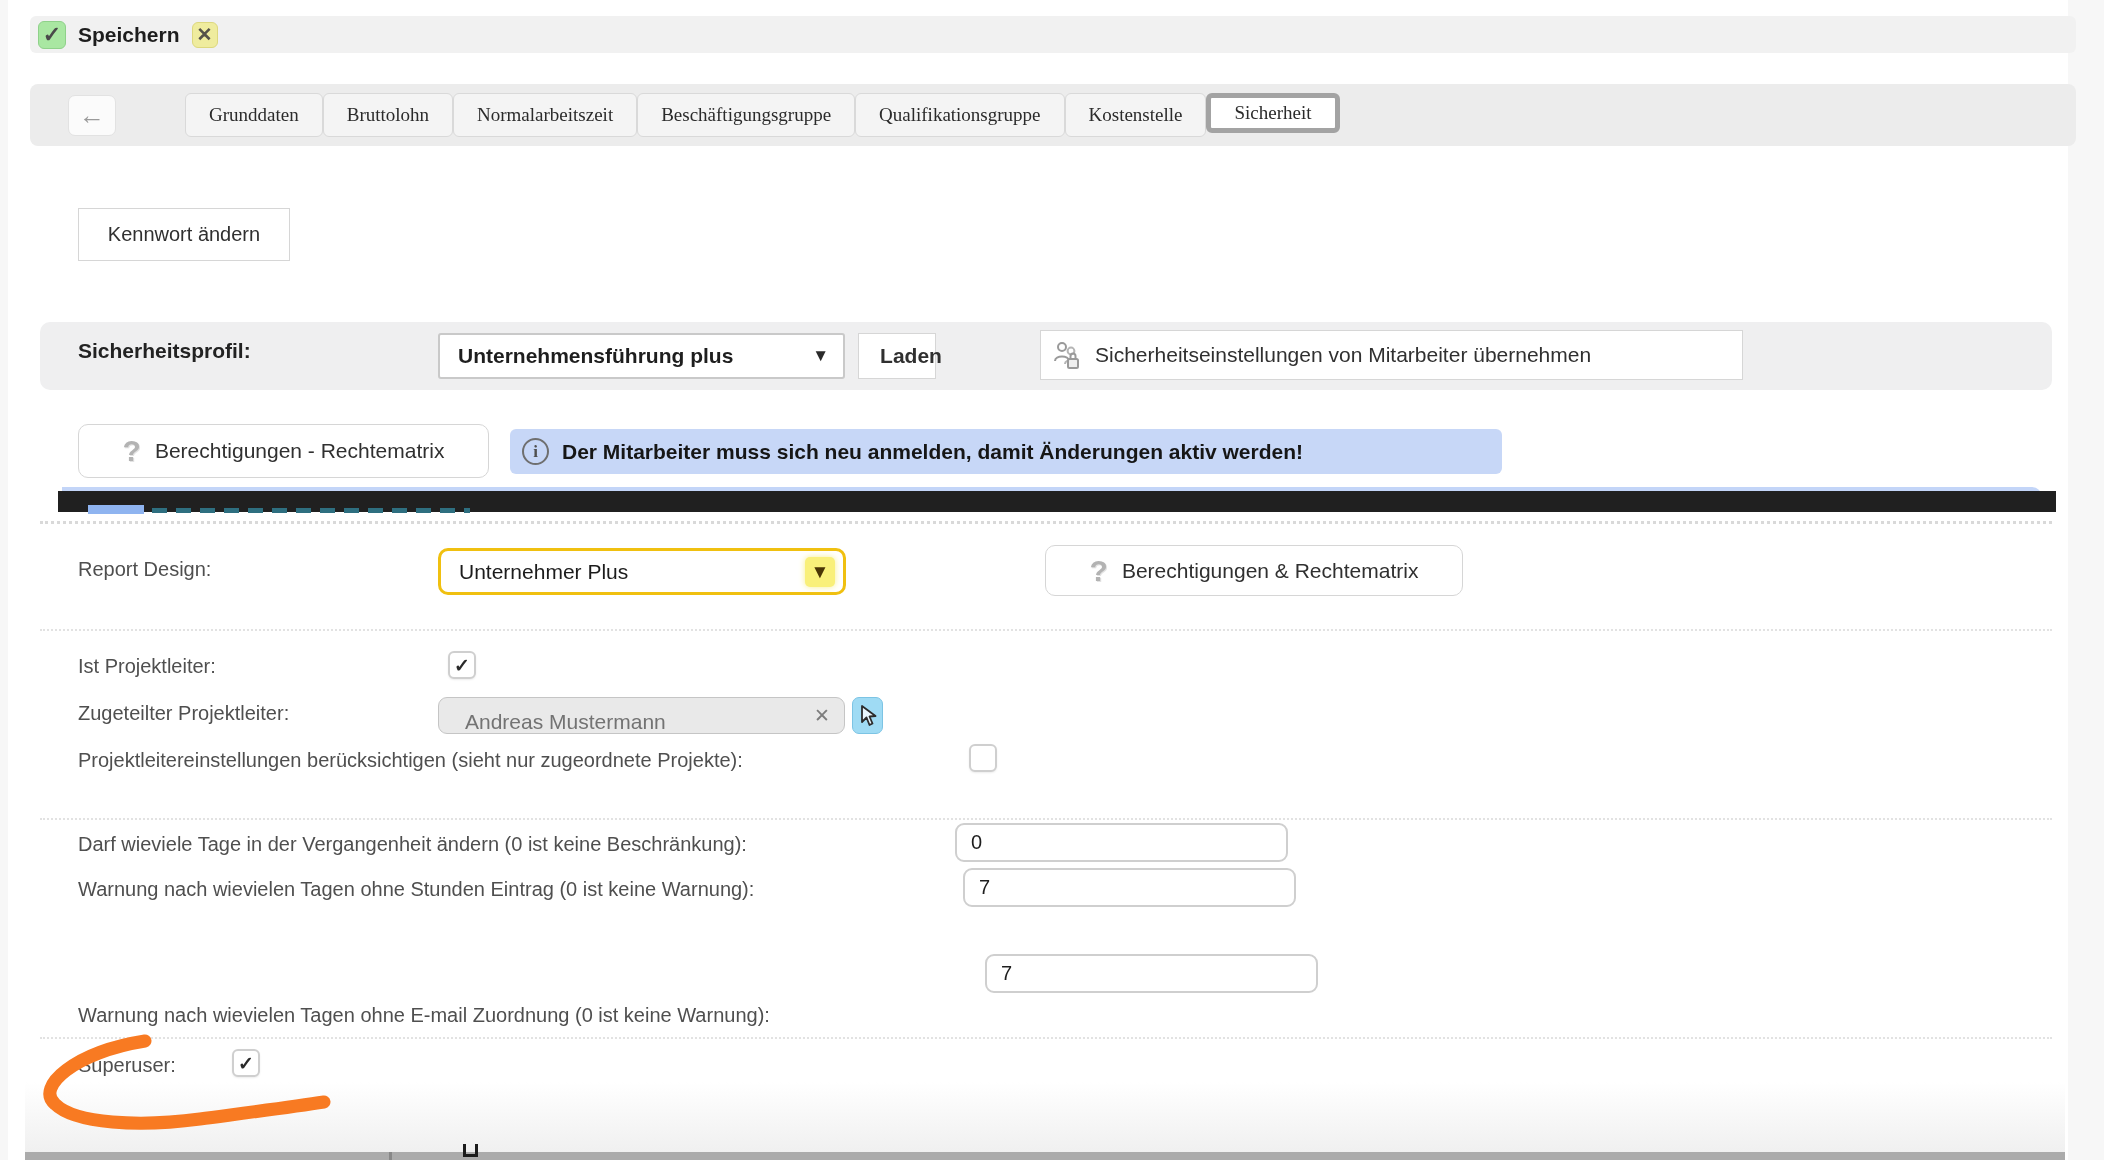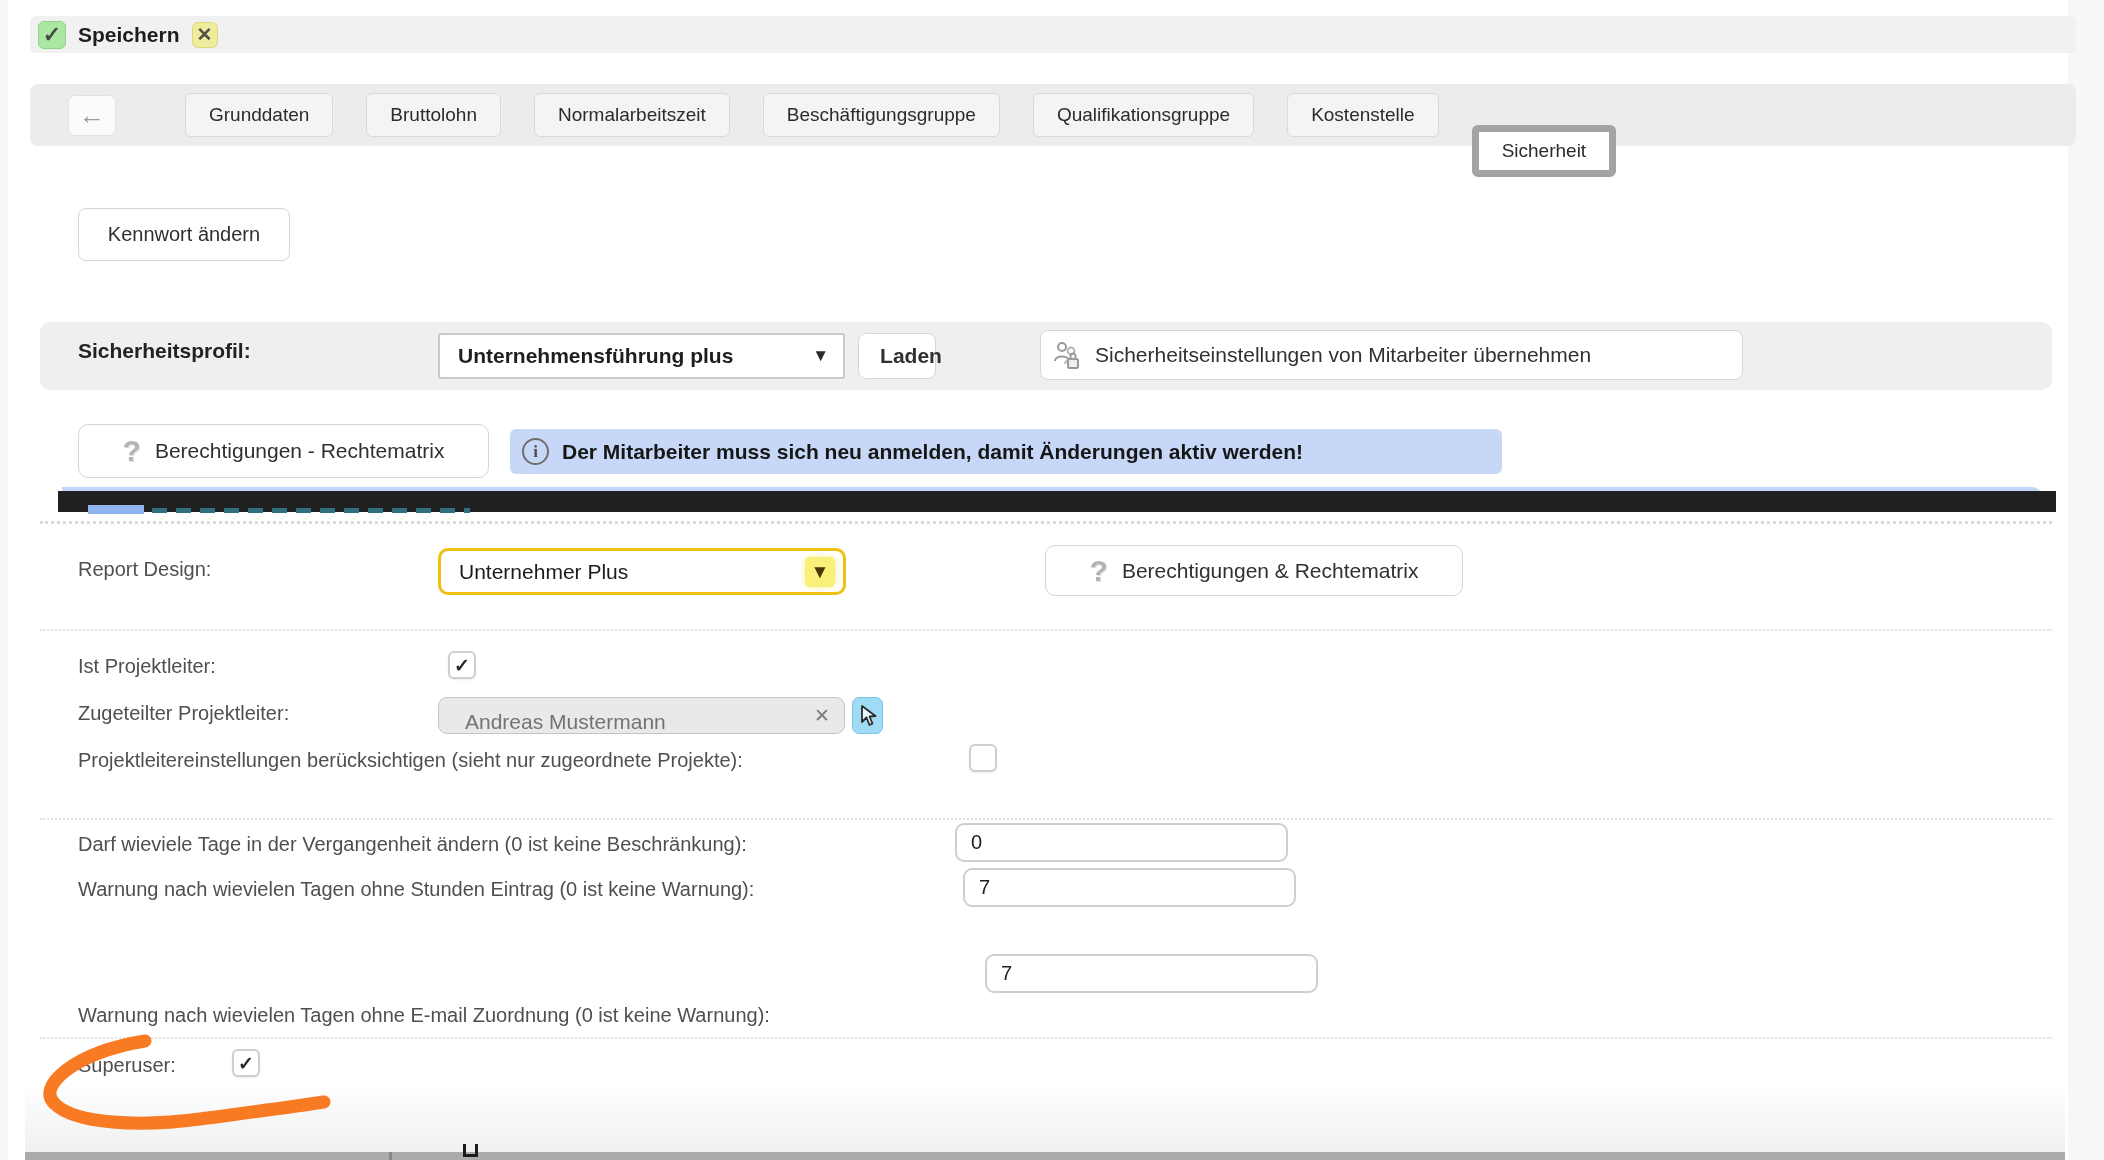--- a/index.html
+++ b/index.html
@@ -10,25 +10,25 @@
 
   
   .topbar { position:absolute; left:30px; top:16px; width:2046px; height:37px; background:#f1f1f1; border-radius:6px; display:flex; align-items:center; padding-left:8px; gap:12px; }
   .save-ic { width:28px; height:28px; background:#a9e7a2; border:1px solid #8fd18a; border-radius:6px; color:#4a4a4a; font-size:22px; font-weight:bold; display:flex; align-items:center; justify-content:center; }
   .close-ic { width:26px; height:26px; background:#efec9e; border:1px solid #ddd87e; border-radius:6px; color:#55524a; font-size:19px; font-weight:bold; display:flex; align-items:center; justify-content:center; }
   .topbar-label { font-size:21px; font-weight:bold; color:#1d1d1d; }
 
   
   .tabbar { position:absolute; left:30px; top:84px; width:2046px; height:62px; background:#ececec; border-radius:8px; }
   .backbtn { position:absolute; left:38px; top:11px; width:48px; height:41px; background:#fbfbfb; border:1px solid #e2e2e2; border-radius:7px; color:#9a9a9a; font-size:26px; display:flex; align-items:center; justify-content:center; }
-  .tabs { position:absolute; left:155px; top:9px; display:flex; gap:33px; align-items:flex-start; }
+  .tabs { position:absolute; left:155px; top:9px; display:flex; align-items:flex-start;font-family:Liberation Serif, serif; }
   .tab { height:44px; padding:0 23px; background:#f4f4f4; border:1px solid #d9d9d9; border-radius:6px; font-size:19px; color:#2b2b2b; display:flex; align-items:center; white-space:nowrap; }
-  .tab.active { height:52px; background:#ffffff; border:7px solid #a3a3a3; z-index:3;margin-top:32px; }
-
-  .btn { background:#ffffff; border:1px solid #d6d6d6; border-radius:8px; color:#303030; display:flex; align-items:center; justify-content:center; }
+  .tab.active { height:40px; background:#ffffff; border:5px solid #a3a3a3; z-index:3; }
+
+  .btn { background:#ffffff; border:1px solid #d6d6d6; border-radius:0; color:#303030; display:flex; align-items:center; justify-content:center; }
   .pw-btn { position:absolute; left:78px; top:208px; width:212px; height:53px; font-size:20px; }
 
   
   .band { position:absolute; left:40px; top:322px; width:2012px; height:68px; background:#efeff0; border-radius:10px; }
   .band-label { position:absolute; left:78px; top:339px; font-size:21px; font-weight:bold; color:#222; }
   .select1 { position:absolute; left:438px; top:333px; width:407px; height:46px; background:#fff; border:2px solid #c9c9c9; border-radius:3px; display:flex; align-items:center; padding:0 14px 0 18px; }
   .select1 .val { flex:1; font-size:21px; font-weight:bold; color:#1e1e1e; }
   .select1 .tri { font-size:17px; color:#2a2a2a; }
   .laden { position:absolute; left:858px; top:333px; width:78px; height:46px; font-size:21px; font-weight:bold;padding-left:28px; }
   .adopt { position:absolute; left:1040px; top:330px; width:703px; height:50px; font-size:21px; font-weight:normal; gap:12px; justify-content:flex-start; padding-left:10px; }

